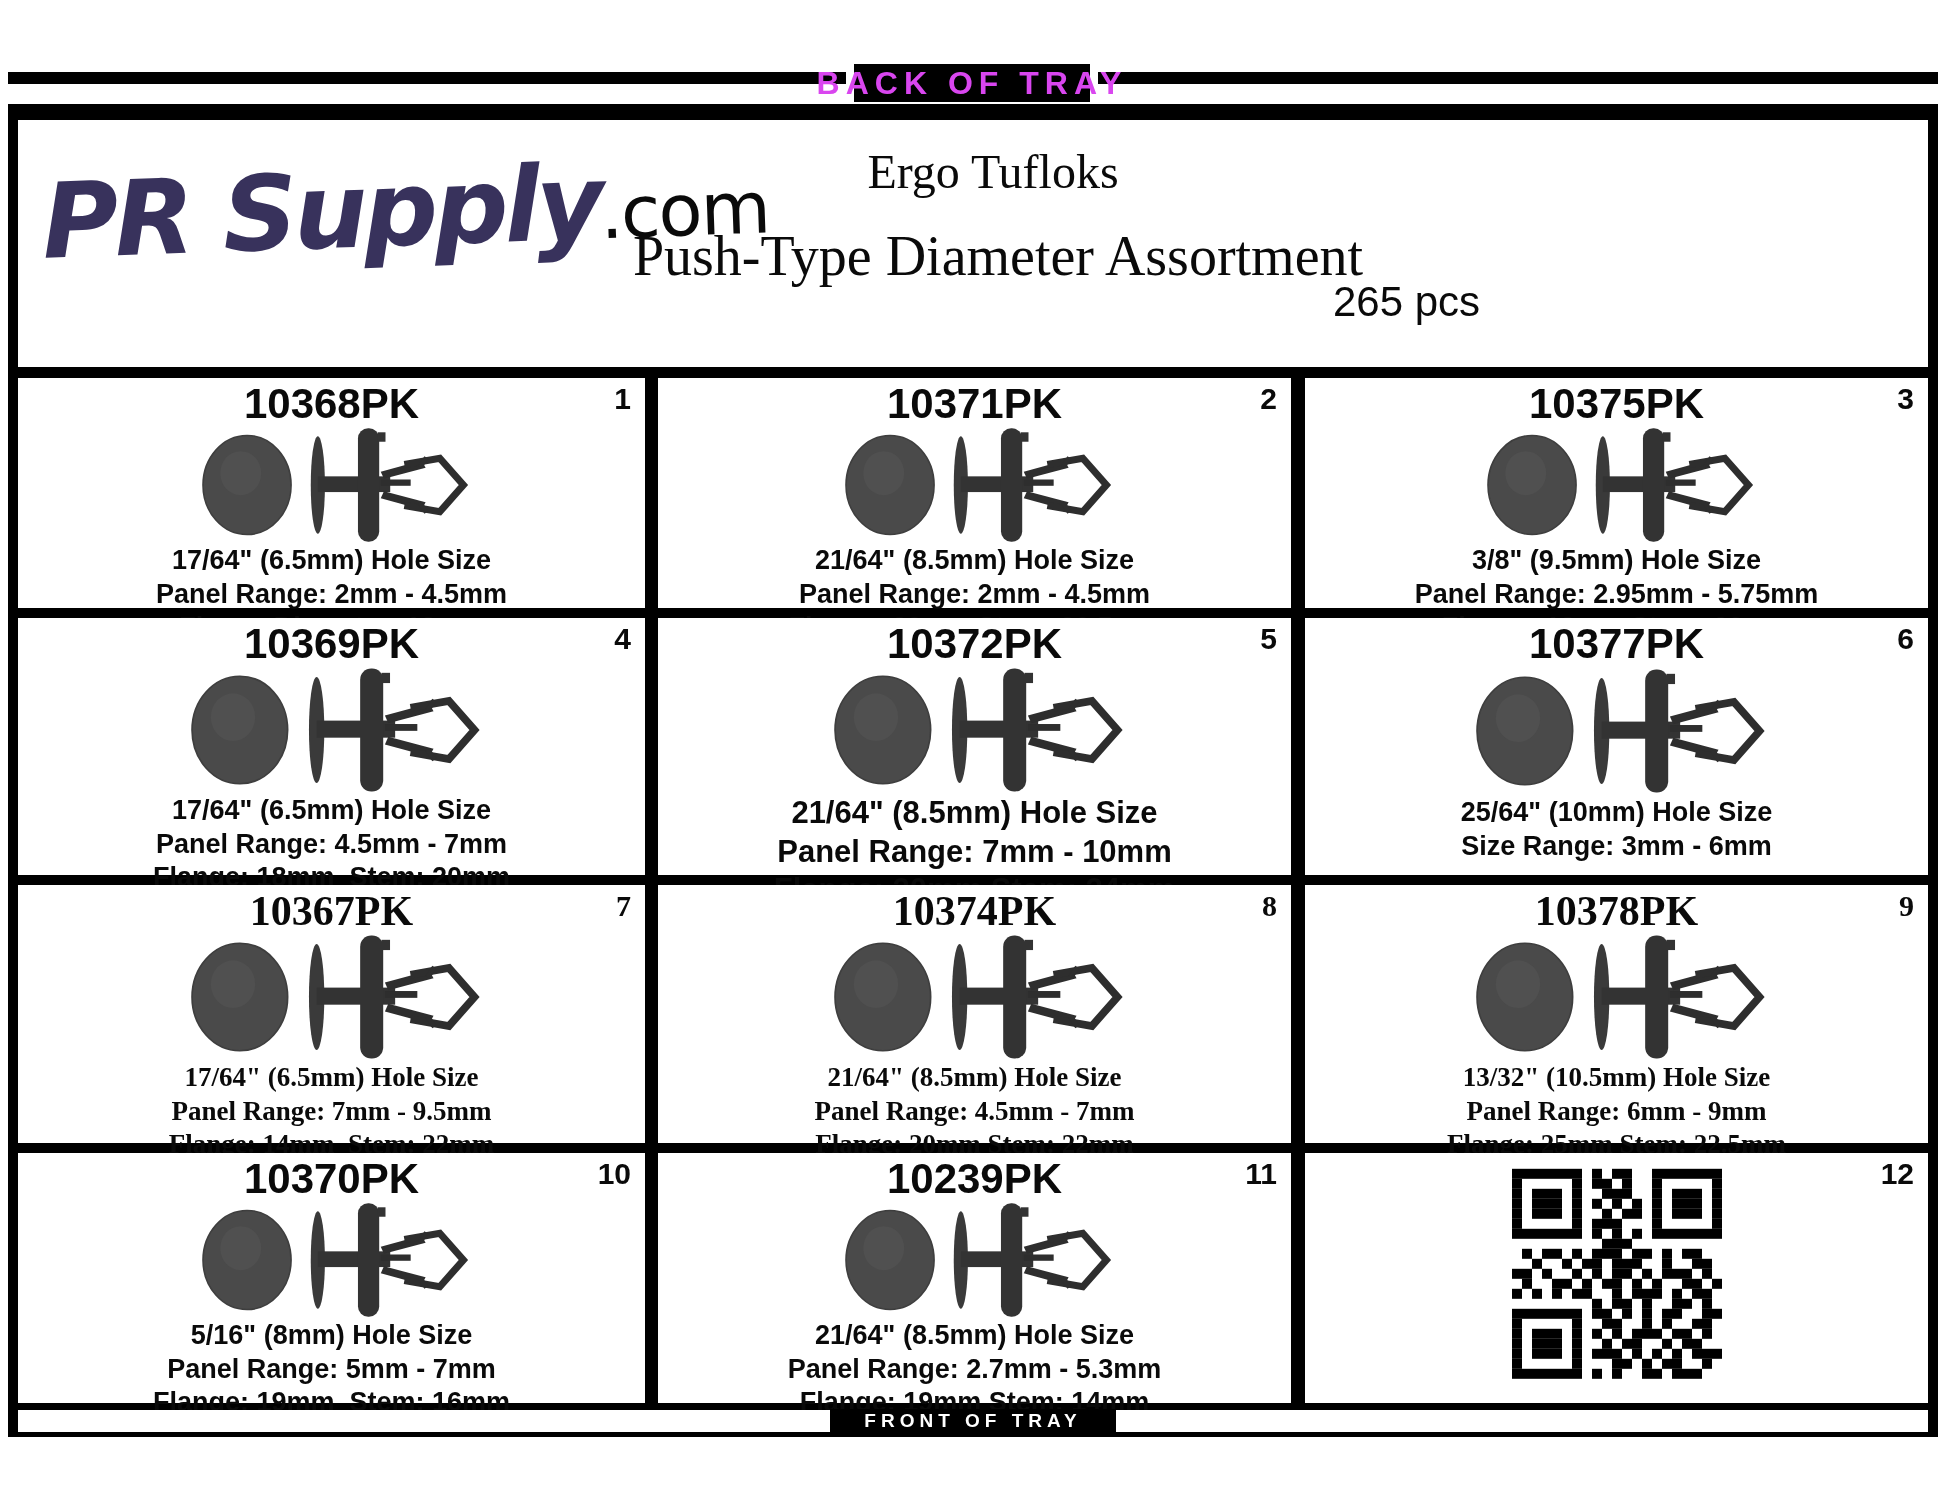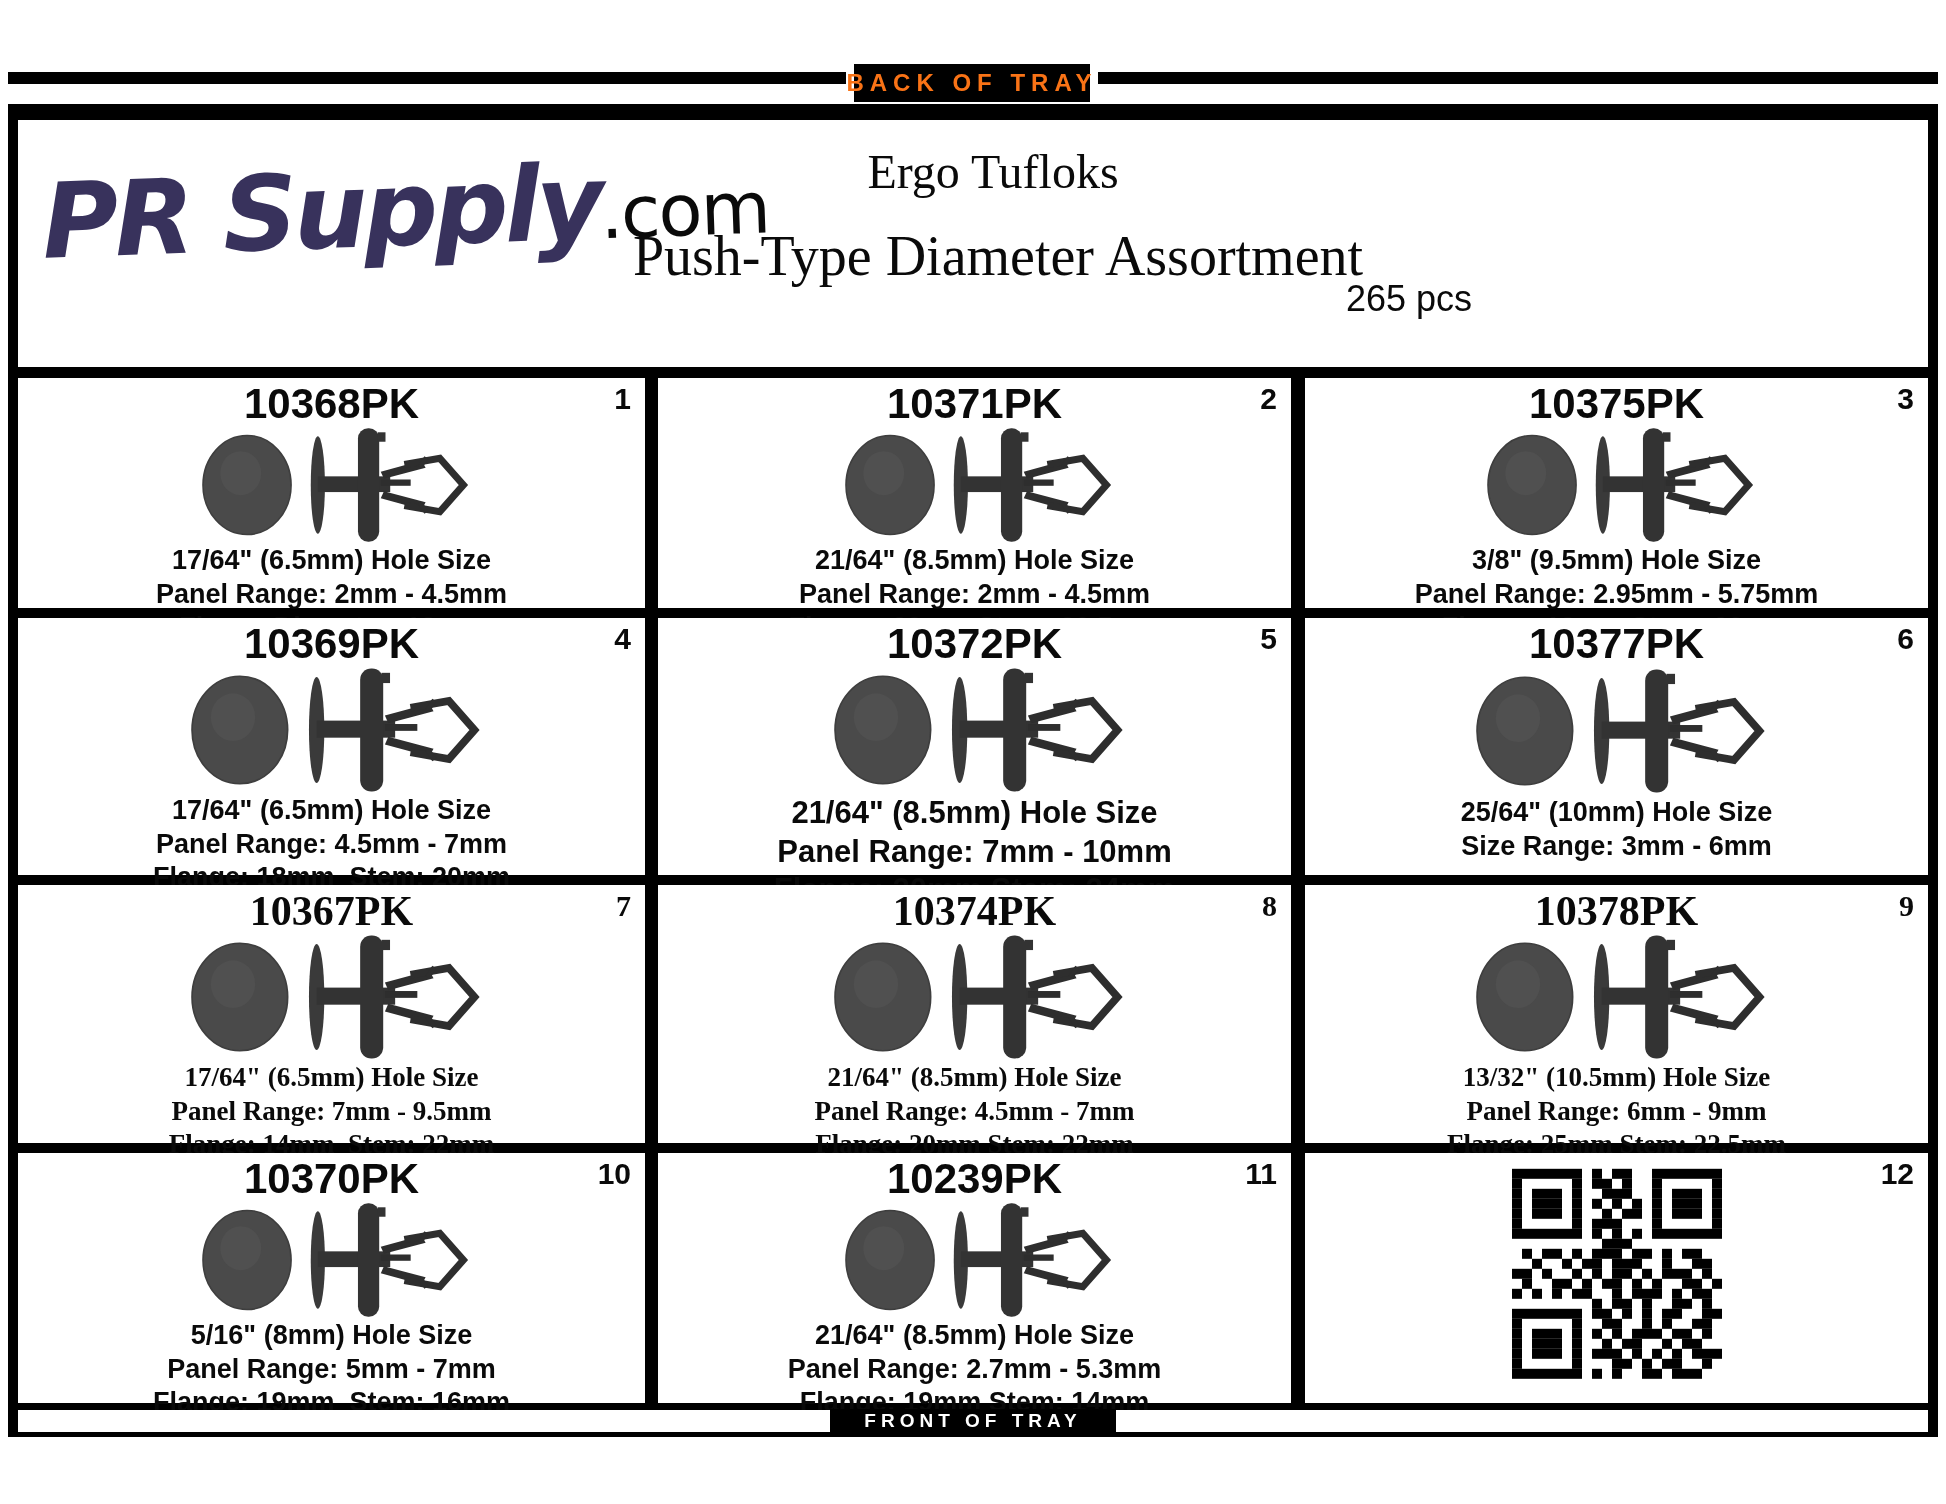--- a/index.html
+++ b/index.html
@@ -4,37 +4,37 @@
 <style>
   html,body{margin:0;padding:0;background:#ffffff;}
   body{width:1946px;height:1504px;position:relative;overflow:hidden;
        font-family:"Liberation Sans", sans-serif;color:#0a0a0a;}
 
   
   .topbar{position:absolute;left:8px;top:72px;width:1930px;height:12px;background:#000;}
   .back-pill{position:absolute;left:846px;top:64px;width:252px;height:38px;background:#000;
              border-left:8px solid #fff;border-right:8px solid #fff;box-sizing:border-box;
              display:flex;align-items:center;justify-content:center;}
-  .back-pill span{color:#f97316;font-weight:bold;font-size:24px;letter-spacing:6px;white-space:nowrap;text-align:center;}
+  .back-pill span{color:#d946ef;font-weight:bold;font-size:32px;letter-spacing:6px;white-space:nowrap;text-align:center;}
 
   
   .sheet{position:absolute;left:8px;top:104px;width:1930px;height:1333px;background:#000;}
   .sheet .white{position:absolute;background:#fff;}
 
   .header-area{left:10px;top:16px;width:1910px;height:247px;}
   .logo{position:absolute;left:24px;top:28px;white-space:nowrap;transform:rotate(-2deg);}
   .logo .main{font-family:"DejaVu Sans", sans-serif;font-style:italic;font-weight:bold;
               font-size:104px;letter-spacing:-4px;}
   .logo .suffix{font-family:"DejaVu Sans", sans-serif;font-weight:normal;color:#0a0a0a;
                 font-size:72px;letter-spacing:-2px;}
   .title1{position:absolute;left:600px;top:24px;width:750px;text-align:center;
           font-family:"Liberation Serif", serif;font-size:48px;color:#0a0a0a;}
   .title2{position:absolute;left:480px;top:104px;width:1000px;text-align:center;
           font-family:"Liberation Serif", serif;font-size:56px;color:#0a0a0a;}
-  .pcs{position:absolute;left:1315px;top:158px;font-size:36px;color:#0a0a0a;margin-left:13px;}
+  .pcs{position:absolute;left:1315px;top:158px;font-size:42px;color:#0a0a0a;}
 
   
   .cell{box-sizing:border-box;display:flex;flex-direction:column;align-items:center;
         justify-content:space-between;padding:4px 0 12px 0;}
   .c1{left:10px;width:627px;}  .c2{left:650px;width:633px;}  .c3{left:1297px;width:623px;}
   .r1{top:274px;height:230px;} .r2{top:514px;height:257px;} .r3{top:781px;height:258px;font-family:Liberation Serif, serif;} .r4{top:1049px;height:250px;}
   .part{font-weight:bold;font-size:42px;letter-spacing:0px;line-height:1.05;}
   .cellnum{position:absolute;top:4px;right:14px;font-weight:bold;font-size:30px;}
   .clip{width:330px;height:118px;flex:0 0 auto;}
   .r2 .clip,.r3 .clip{height:128px;}

